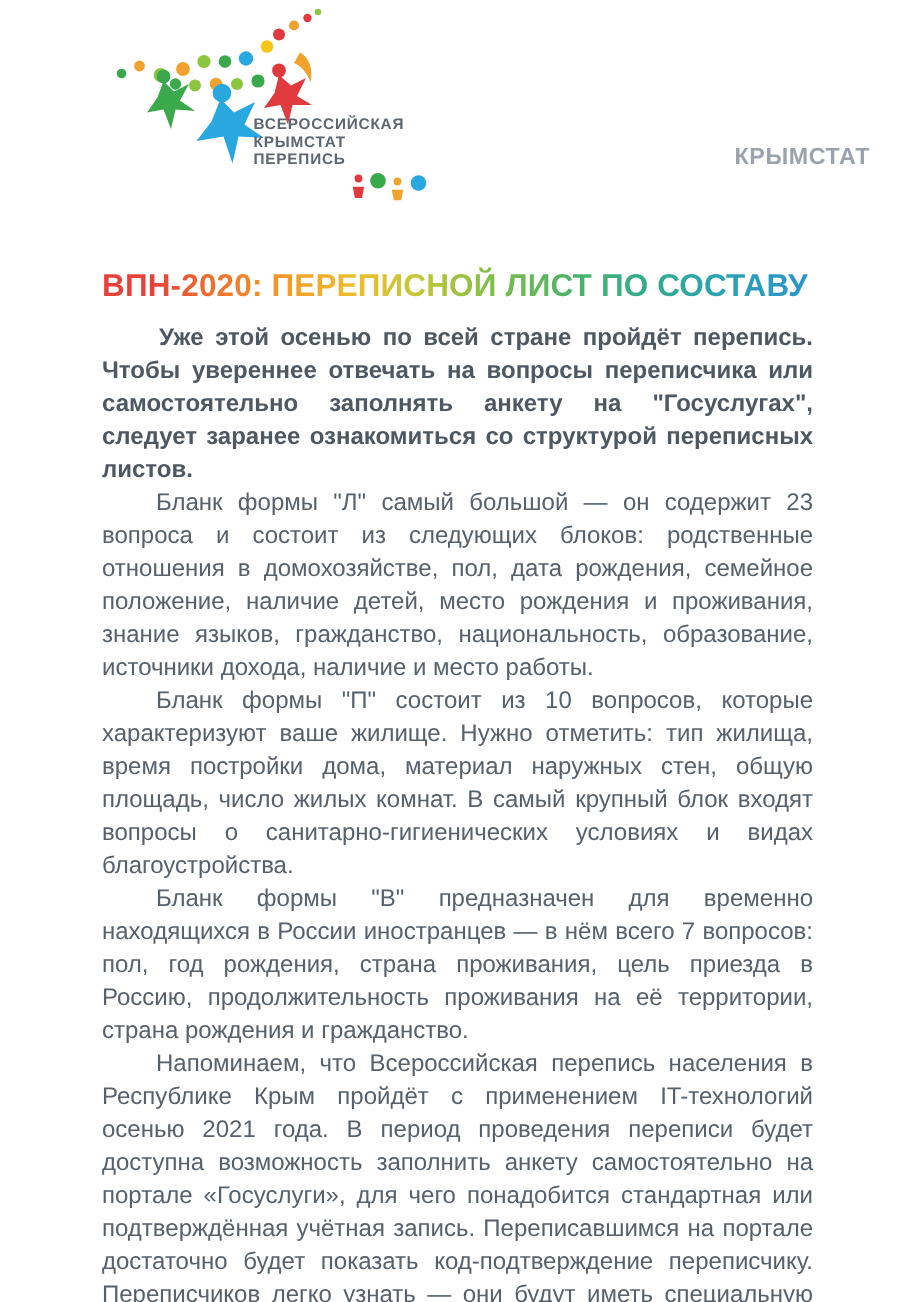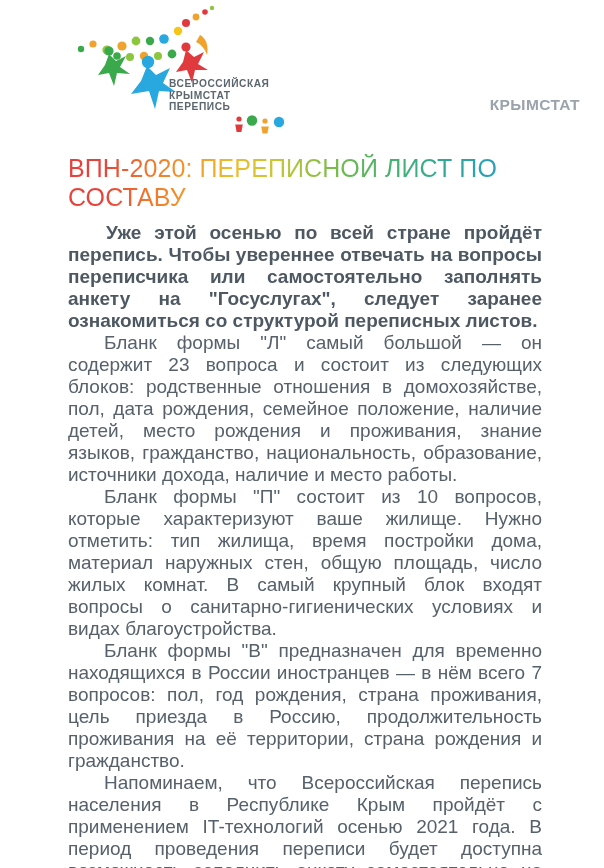--- a/index.html
+++ b/index.html
@@ -37,23 +37,23 @@
     right: 24px;
     top: 96px;
     font-size: 15.5px;
     font-weight: bold;
     letter-spacing: 0.4px;
     color: #9aa3ad;
   }
 
   
   .doc-title {
-    margin: 2px 62px 0 68px;
-    font-size: 25px;
-    font-weight: normal;
+    margin: 24px 62px 0 68px;
+    font-size: 21px;
+    font-weight: bold;
     line-height: 29px;
     letter-spacing: 0.1px;
     background-image: linear-gradient(90deg,
         #e8403a 0%,
         #e8403a 8%,
         #ef7f2e 19%,
         #f3a328 28%,
         #f0bd2b 37%,
         #b9c githubusercontent 37%,
         #a7c23a 46%,
@@ -84,21 +84,21 @@
   }
 
   
   .content {
     margin: 10px 62px 0 68px;
   }
   p.para {
     margin: 0;
     text-align: justify;
     text-indent: 36px;
-    font-size: 19px;
+    font-size: 16px;
     line-height: 22px;
     color: #56616c;
   }
   p.lead {
     font-weight: bold;
     color: #4d5863;
     text-indent: 38px;
   }
 
   

